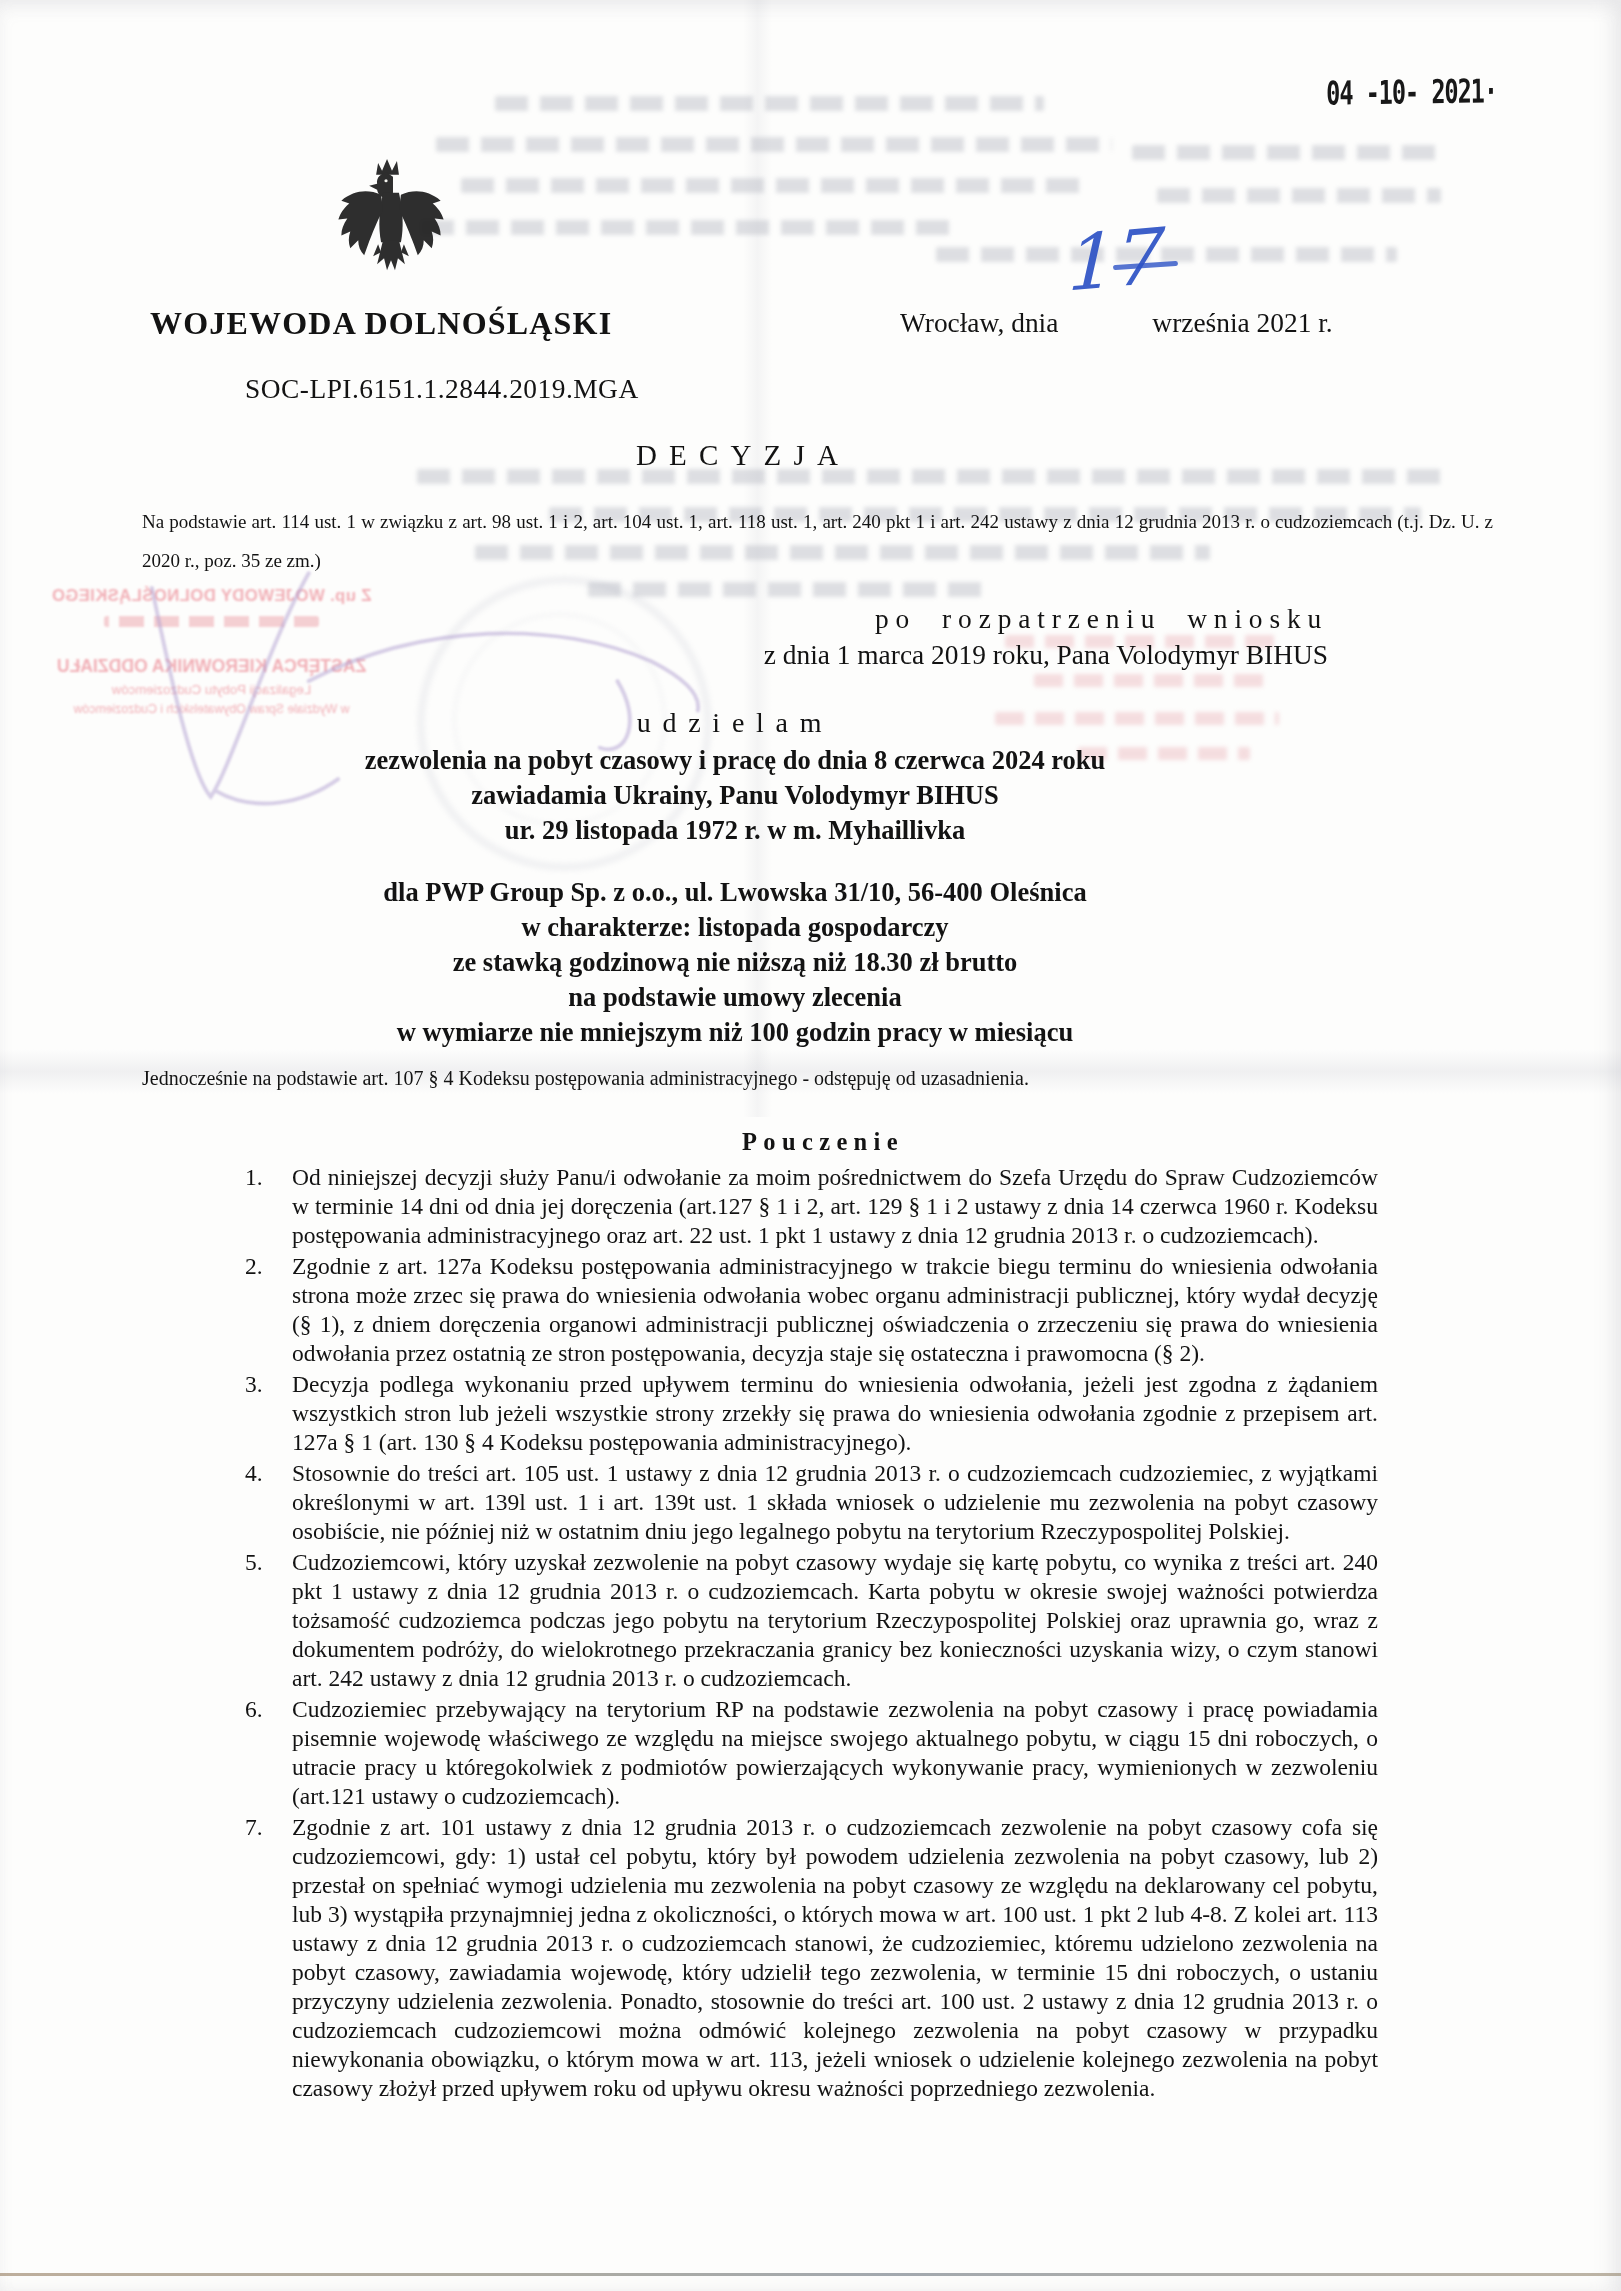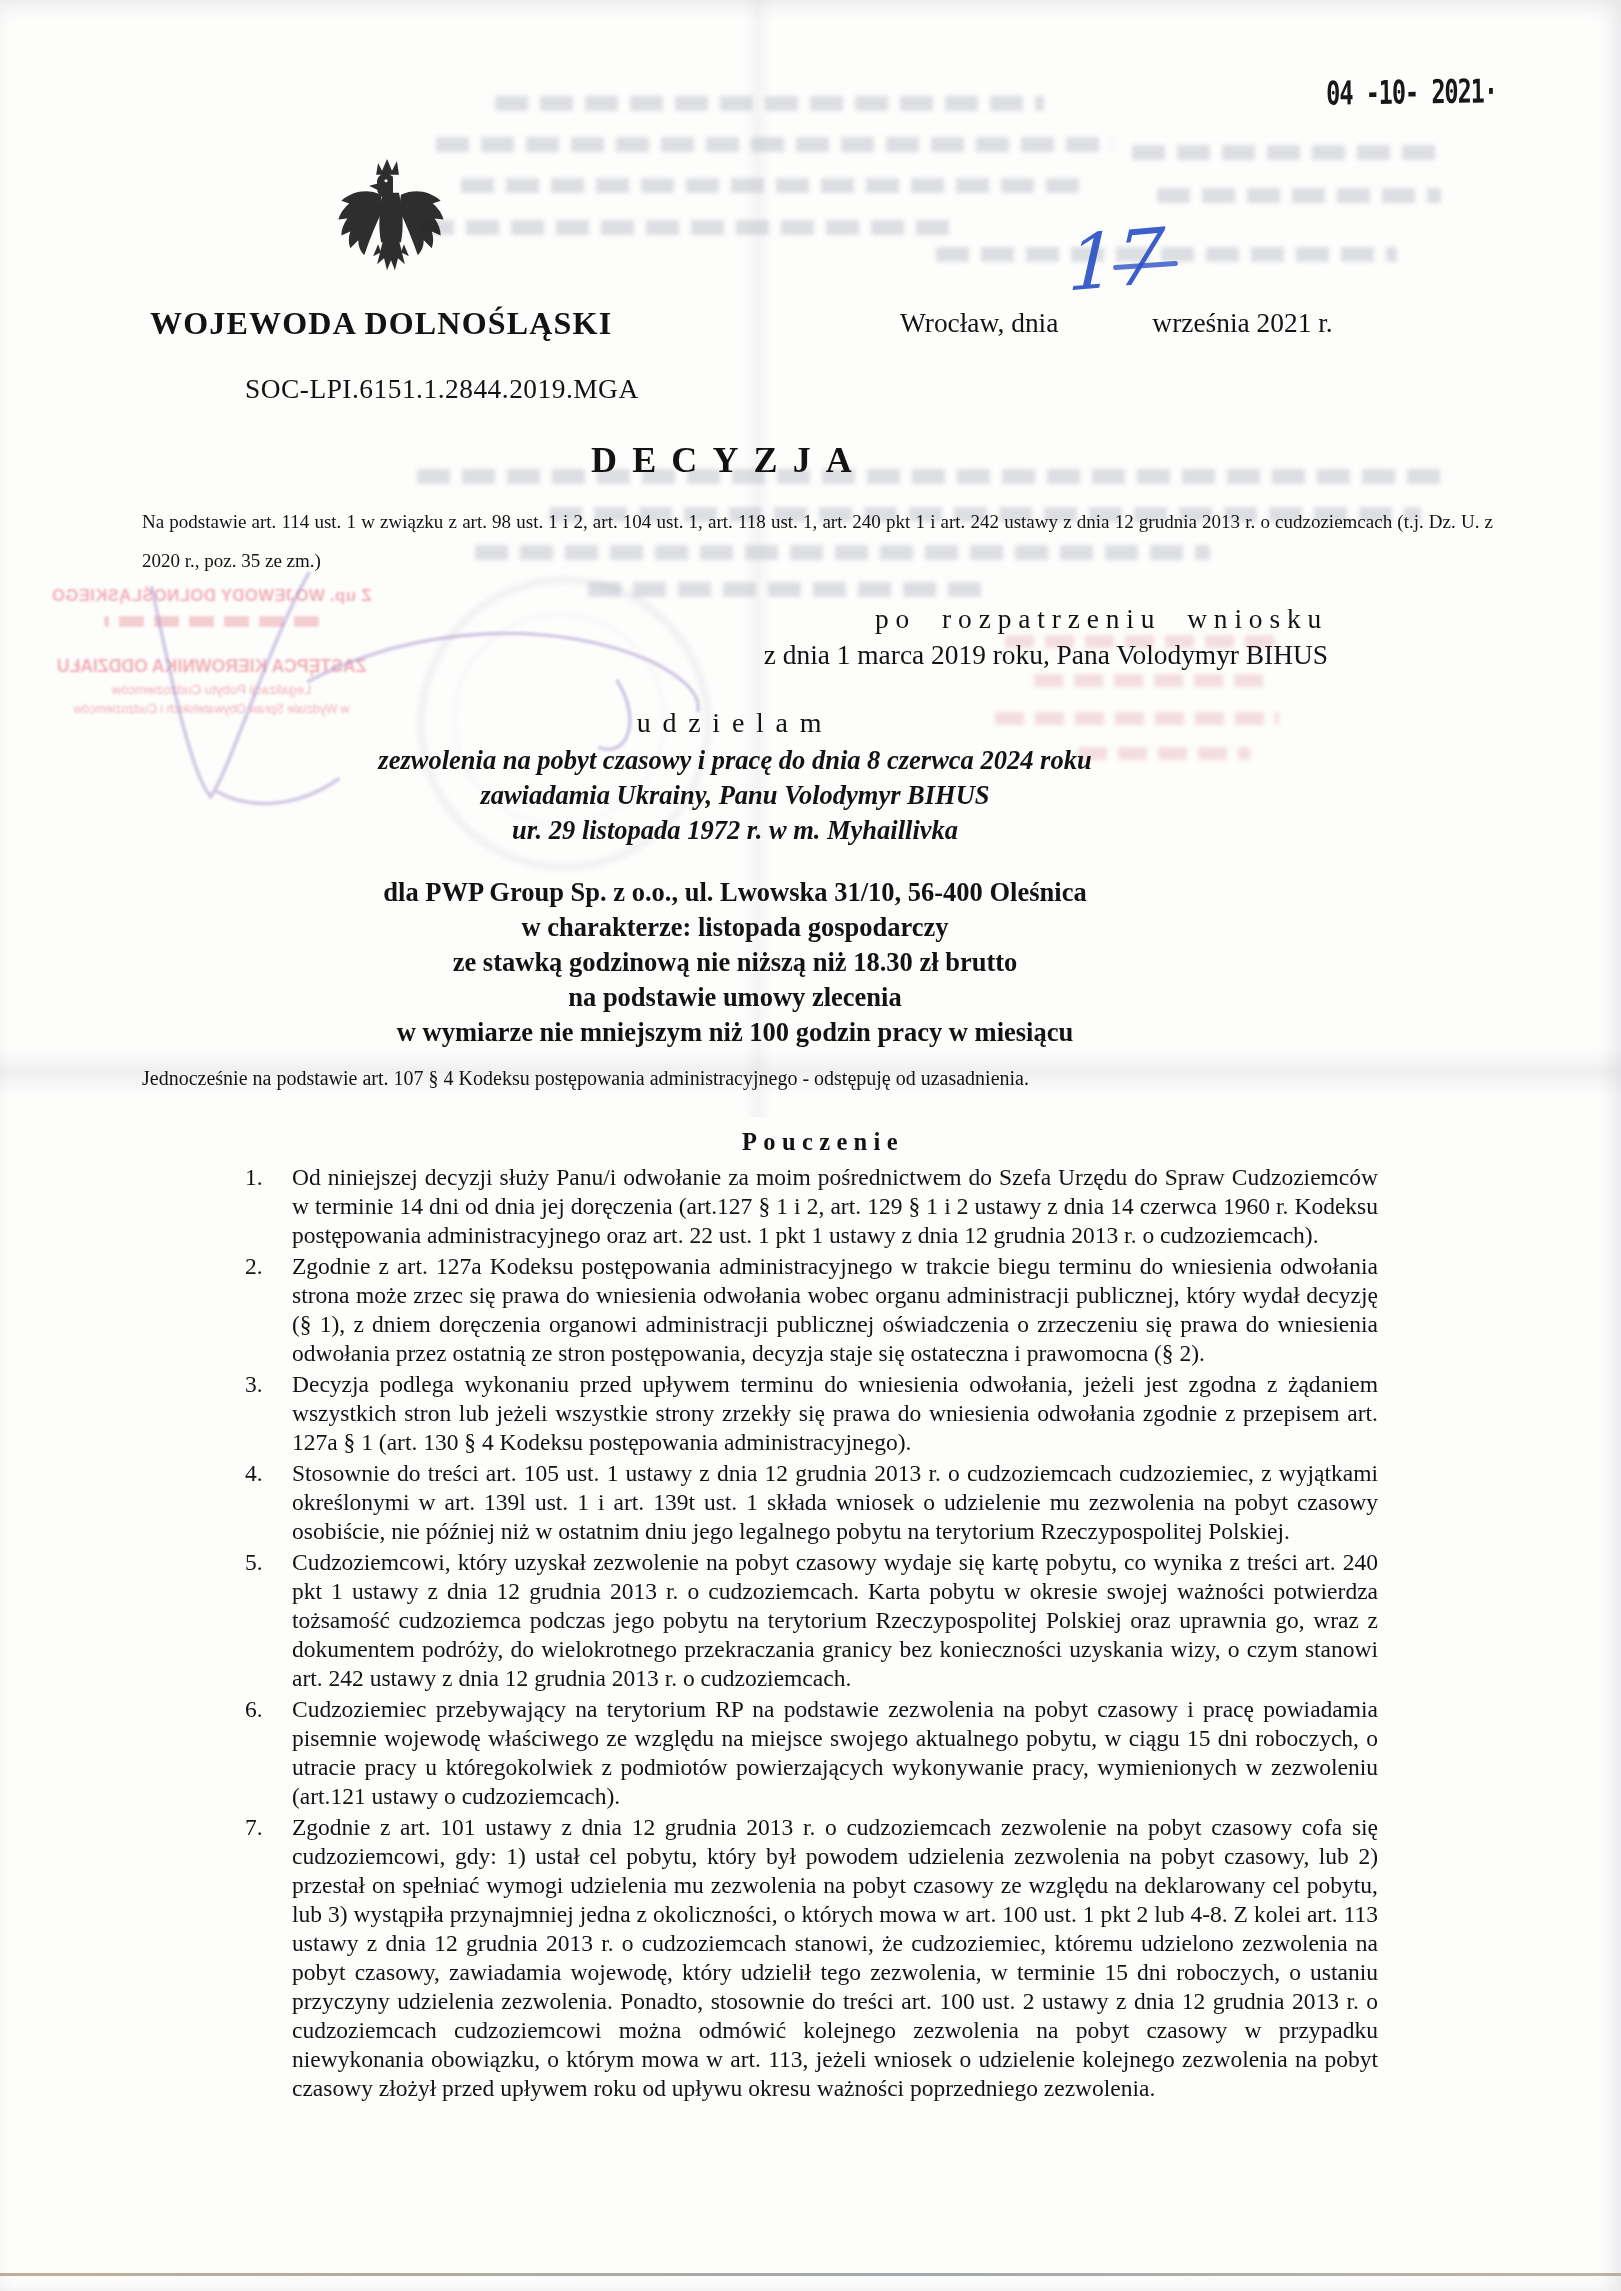--- a/index.html
+++ b/index.html
@@ -49,31 +49,31 @@
   .hand-flourish{position:absolute;left:1113px;top:263px;width:65px;height:4.9px;background:#2d52c5;
     border-radius:2.9px;transform:rotate(-4deg);opacity:.8;}
 
   
   .emblem{position:absolute;left:331px;top:149px;width:120px;height:139px;}
   .authority{position:absolute;left:150px;top:305px;font-size:32px;font-weight:bold;letter-spacing:1.2px;white-space:nowrap;}
   .place-date{position:absolute;left:900px;top:308px;font-size:27.4px;white-space:nowrap;}
   .pd-gap{display:inline-block;width:94px;}
   .case-number{position:absolute;left:201px;top:374px;font-size:27.4px;letter-spacing:0.5px;white-space:nowrap;margin-left:44px;}
 
-  .title{position:absolute;left:136px;top:439px;width:1186px;text-align:center;
-    font-size:36px;font-weight:bold;letter-spacing:.42em;}
+  .title{position:absolute;left:150px;top:439px;width:1186px;text-align:center;
+    font-size:29px;font-weight:normal;letter-spacing:.42em;}
   .legal-basis{position:absolute;left:142px;top:502px;width:1351px;
     font-size:19px;line-height:39px;text-align:justify;}
   .after-review{position:absolute;left:142px;top:601px;width:1186px;text-align:right;
     font-size:27.4px;line-height:36px;}
   .ar-line1{letter-spacing:.25em;word-spacing:.45em;}
   .grant-word{position:absolute;left:142px;top:707px;width:1186px;text-align:center;
     font-size:28px;font-weight:normal;letter-spacing:.42em;}
   .grant-block1{position:absolute;left:142px;top:743px;width:1186px;text-align:center;
-    font-size:26.5px;font-weight:bold;line-height:35px;font-style:italic;}
+    font-size:26.5px;font-weight:bold;line-height:35px;}
   .grant-block2{position:absolute;left:142px;top:875px;width:1186px;text-align:center;
     font-size:26.5px;font-weight:bold;line-height:35px;}
   .waiver{position:absolute;left:142px;top:1067px;font-size:20px;white-space:nowrap;}
   .pouczenie-heading{position:absolute;left:142px;top:1128px;width:1362px;text-align:center;
     font-size:24.5px;font-weight:bold;letter-spacing:.26em;}
   .pouczenie-list{position:absolute;left:243px;top:1163px;width:1135px;margin:0;padding:0;
     list-style:none;counter-reset:item;font-size:23.5px;line-height:29px;text-align:justify;}
   .pouczenie-list li{counter-increment:item;position:relative;padding-left:49px;margin-bottom:2px;}
   .pouczenie-list li::before{content:counter(item) ".";position:absolute;left:2px;top:0;}
 </style>

